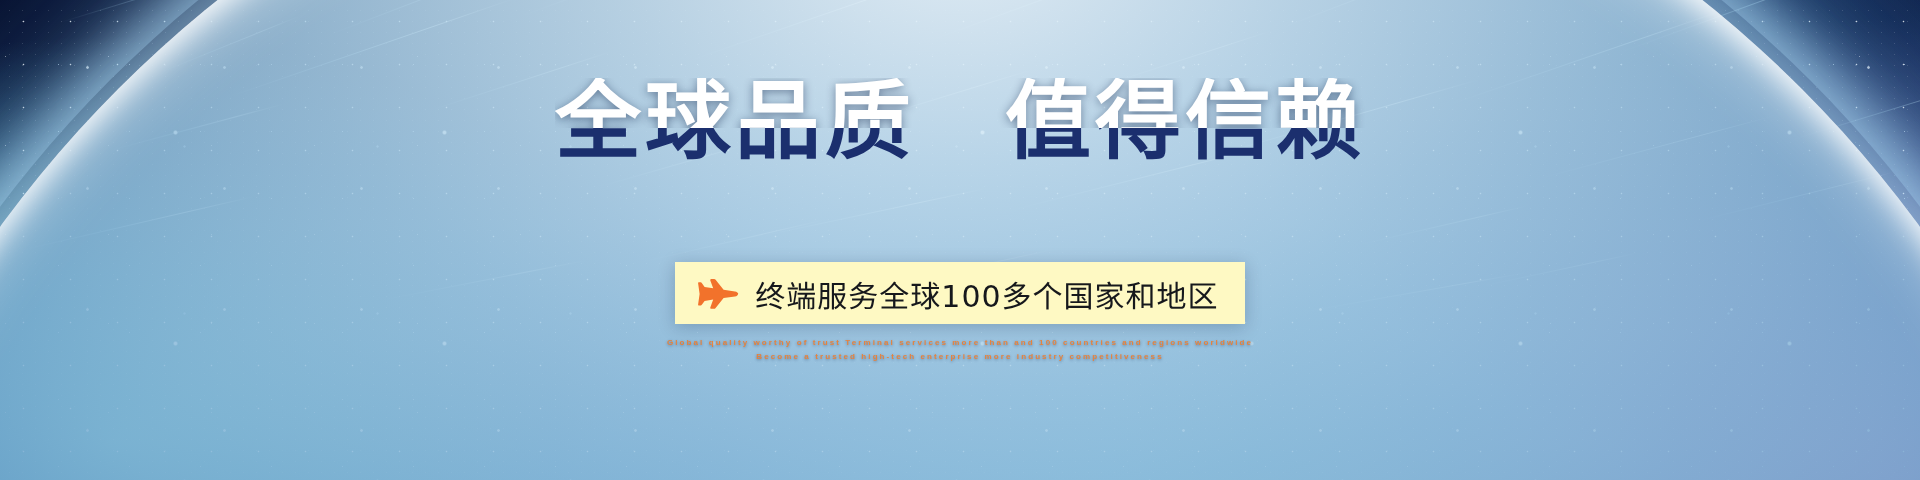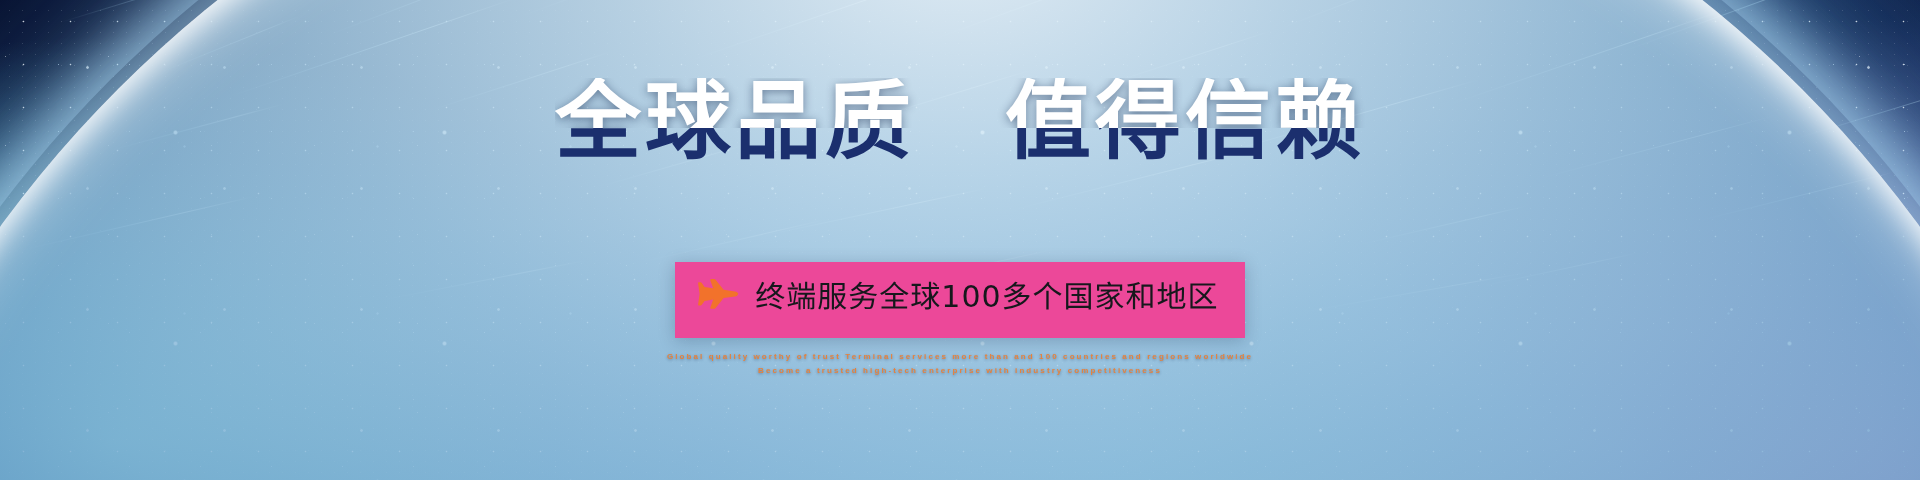--- a/index.html
+++ b/index.html
@@ -214,25 +214,25 @@
   }
   #headline .hl-bottom{
     color:#1b2f6e;
     clip-path:inset(58% 0 0 0);
   }
   #headline .hl-measure{visibility:hidden;}
 
   
   #subtitle-bar{
     margin-top:26px;
-    background:#ec4899;
+    background:#fef9c3;
     display:flex;
     align-items:center;
     gap:16px;
-    padding:10px 26px 22px 22px;
+    padding:10px 26px 8px 22px;
     box-shadow:0 3px 16px rgba(6,22,56,.22);
   }
   #plane-icon{
     display:block;
     width:42px;
     height:30px;
     flex:0 0 auto;
   }
   #subtitle-text{
     font-size:30px;
@@ -336,17 +336,17 @@
     <div id="subtitle-bar">
       <svg id="plane-icon" viewBox="0 0 42 30" aria-hidden="true">
         <path d="M41.2 14.4 C41.2 16.0 39.8 17.1 38.0 17.4 L26.6 19.1 L18.4 29.2 C18.1 29.6 17.7 29.8 17.2 29.8 L14.4 29.8 C13.6 29.8 13.1 29.1 13.3 28.4 L16.2 20.6 L7.6 21.9 L4.6 26.1 C4.4 26.4 4.1 26.6 3.7 26.6 L2.0 26.6 C1.4 26.6 1.0 26.1 1.1 25.5 L2.6 14.9 L1.1 4.3 C1.0 3.7 1.4 3.2 2.0 3.2 L3.7 3.2 C4.1 3.2 4.4 3.4 4.6 3.7 L7.6 7.9 L16.2 9.2 L13.3 1.4 C13.1 0.7 13.6 0.0 14.4 0.0 L17.2 0.0 C17.7 0.0 18.1 0.2 18.4 0.6 L26.6 10.7 L38.0 12.4 C39.8 12.7 41.2 13.8 41.2 14.4 Z" fill="#f2722b"></path>
       </svg>
       <span id="subtitle-text">终端服务全球100多个国家和地区</span>
     </div>
 
 
     <div id="fineprint">
       <div>Global quality worthy of trust Terminal services more than and 100 countries and regions worldwide</div>
-      <div>Become a trusted high-tech enterprise with industry competitiveness</div>
+      <div>Become a trusted high-tech enterprise more industry competitiveness</div>
     </div>
 
   </div>
 </div>
 
 </body></html>

